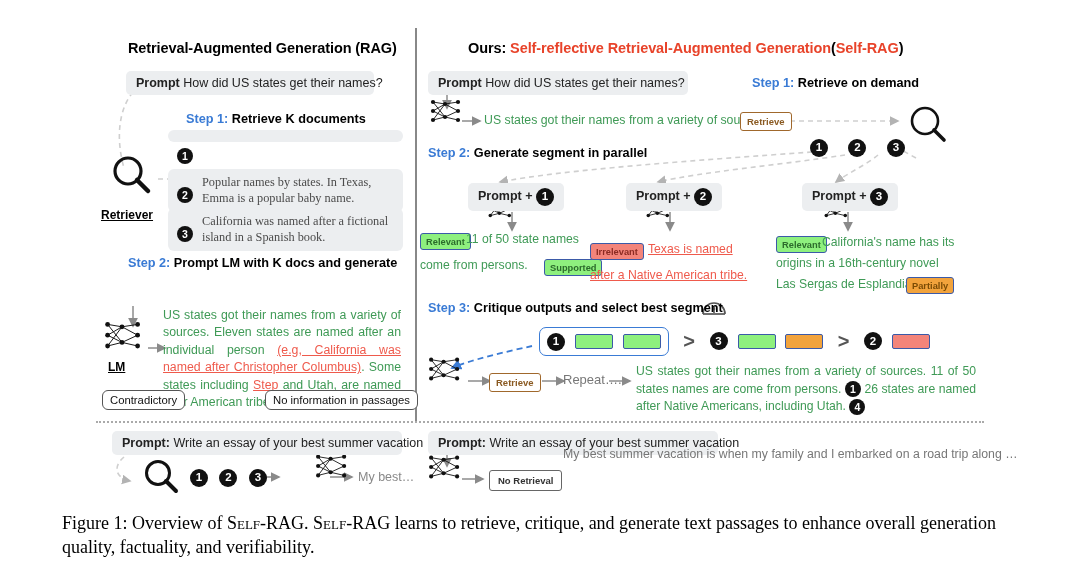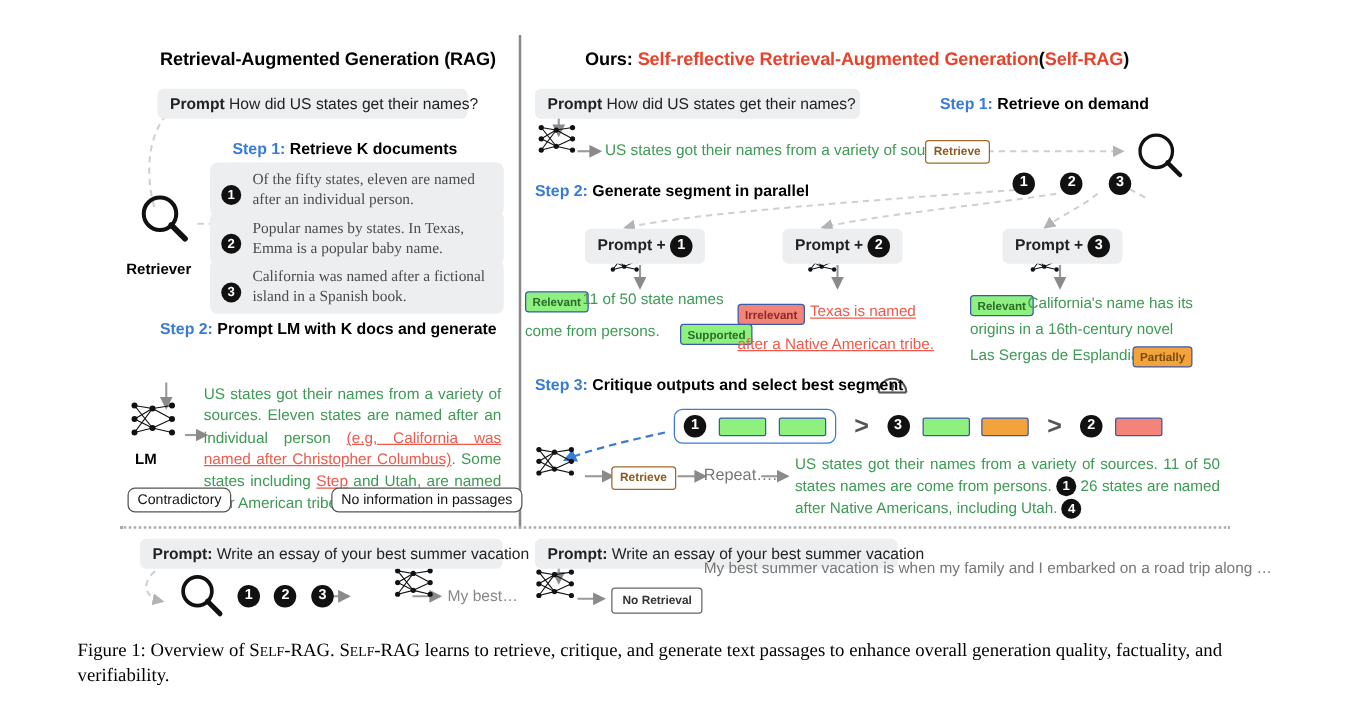--- a/index.html
+++ b/index.html
@@ -44,21 +44,21 @@
   .circnum {
     display:inline-flex; align-items:center; justify-content:center;
     width:16px; height:16px; border-radius:50%;
     background:#111; color:#fff; font-size:10.5px; font-weight:bold;
     font-family:"Liberation Sans", sans-serif; vertical-align:middle;
     line-height:1;
   }
   .circnum.big { width:18px; height:18px; font-size:11.5px; }
   .passage .circnum { position:absolute; left:9px; top:50%; transform:translateY(-50%); }
   .passage.two .circnum { top:18px; transform:none; }
-  .lbl-static { position:absolute; font-size:12px; font-weight:bold; }
+  .lbl-static { position:absolute; font-size:12px; font-weight:bold;text-decoration:underline; }
   .gen-text {
     position:absolute; font-size:12.3px; line-height:1.42;
     text-align:justify; color:#3f9a56;
   }
   .gen-text .bad { color:#ef5a4c; text-decoration:underline; }
   .callout {
     position:absolute; background:#fff; border:1.3px solid #555;
     border-radius:6px; font-size:11.3px; padding:3px 7px; white-space:nowrap;
     color:#111;
   }
@@ -94,21 +94,21 @@
   }
   .final-text {
     position:absolute; font-size:12.2px; line-height:1.45; color:#3f9a56;
     text-align:justify;
   }
   .arrow-txt { position:absolute; color:#777; font-size:13px; }
   .mybest { position:absolute; color:#888; font-size:12.5px; }
   .norettext { position:absolute; color:#777; font-size:12.3px; white-space:nowrap; }
   .caption {
     position:absolute; left:62px; top:512px; width:960px;
-    font-family:"Liberation Serif", serif; font-size:15px;
+    font-family:"Liberation Serif", serif; font-size:18px;
     line-height:1.32; color:#000;
   }
   .sc { font-variant:small-caps; }
   svg { display:block; }
   .svg-layer { position:absolute; left:0; top:0; width:1080px; height:505px; pointer-events:none; }
 </style>
 </head>
 <body>
 
 <div class="figure">
@@ -390,21 +390,20 @@
     <span>How did US states get their names?</span>
   </div>
 
   <div class="step-label" style="left:186px; top:112px;">
     <span class="sn">Step 1:</span>
     <span>Retrieve K documents</span>
   </div>
 
   <div class="passage two" style="left:168px; top:130px; width:235px;">
     <span class="circnum">1</span>
-    <span>Of the fifty states, eleven are named after an individual person.</span>
   </div>
   <div class="passage two" style="left:168px; top:169px; width:235px;">
     <span class="circnum">2</span>
     <span>Popular names by states. In Texas, Emma is a popular baby name.</span>
   </div>
   <div class="passage two" style="left:168px; top:208px; width:235px;">
     <span class="circnum">3</span>
     <span>California was named after a fictional island in a Spanish book.</span>
   </div>
 

